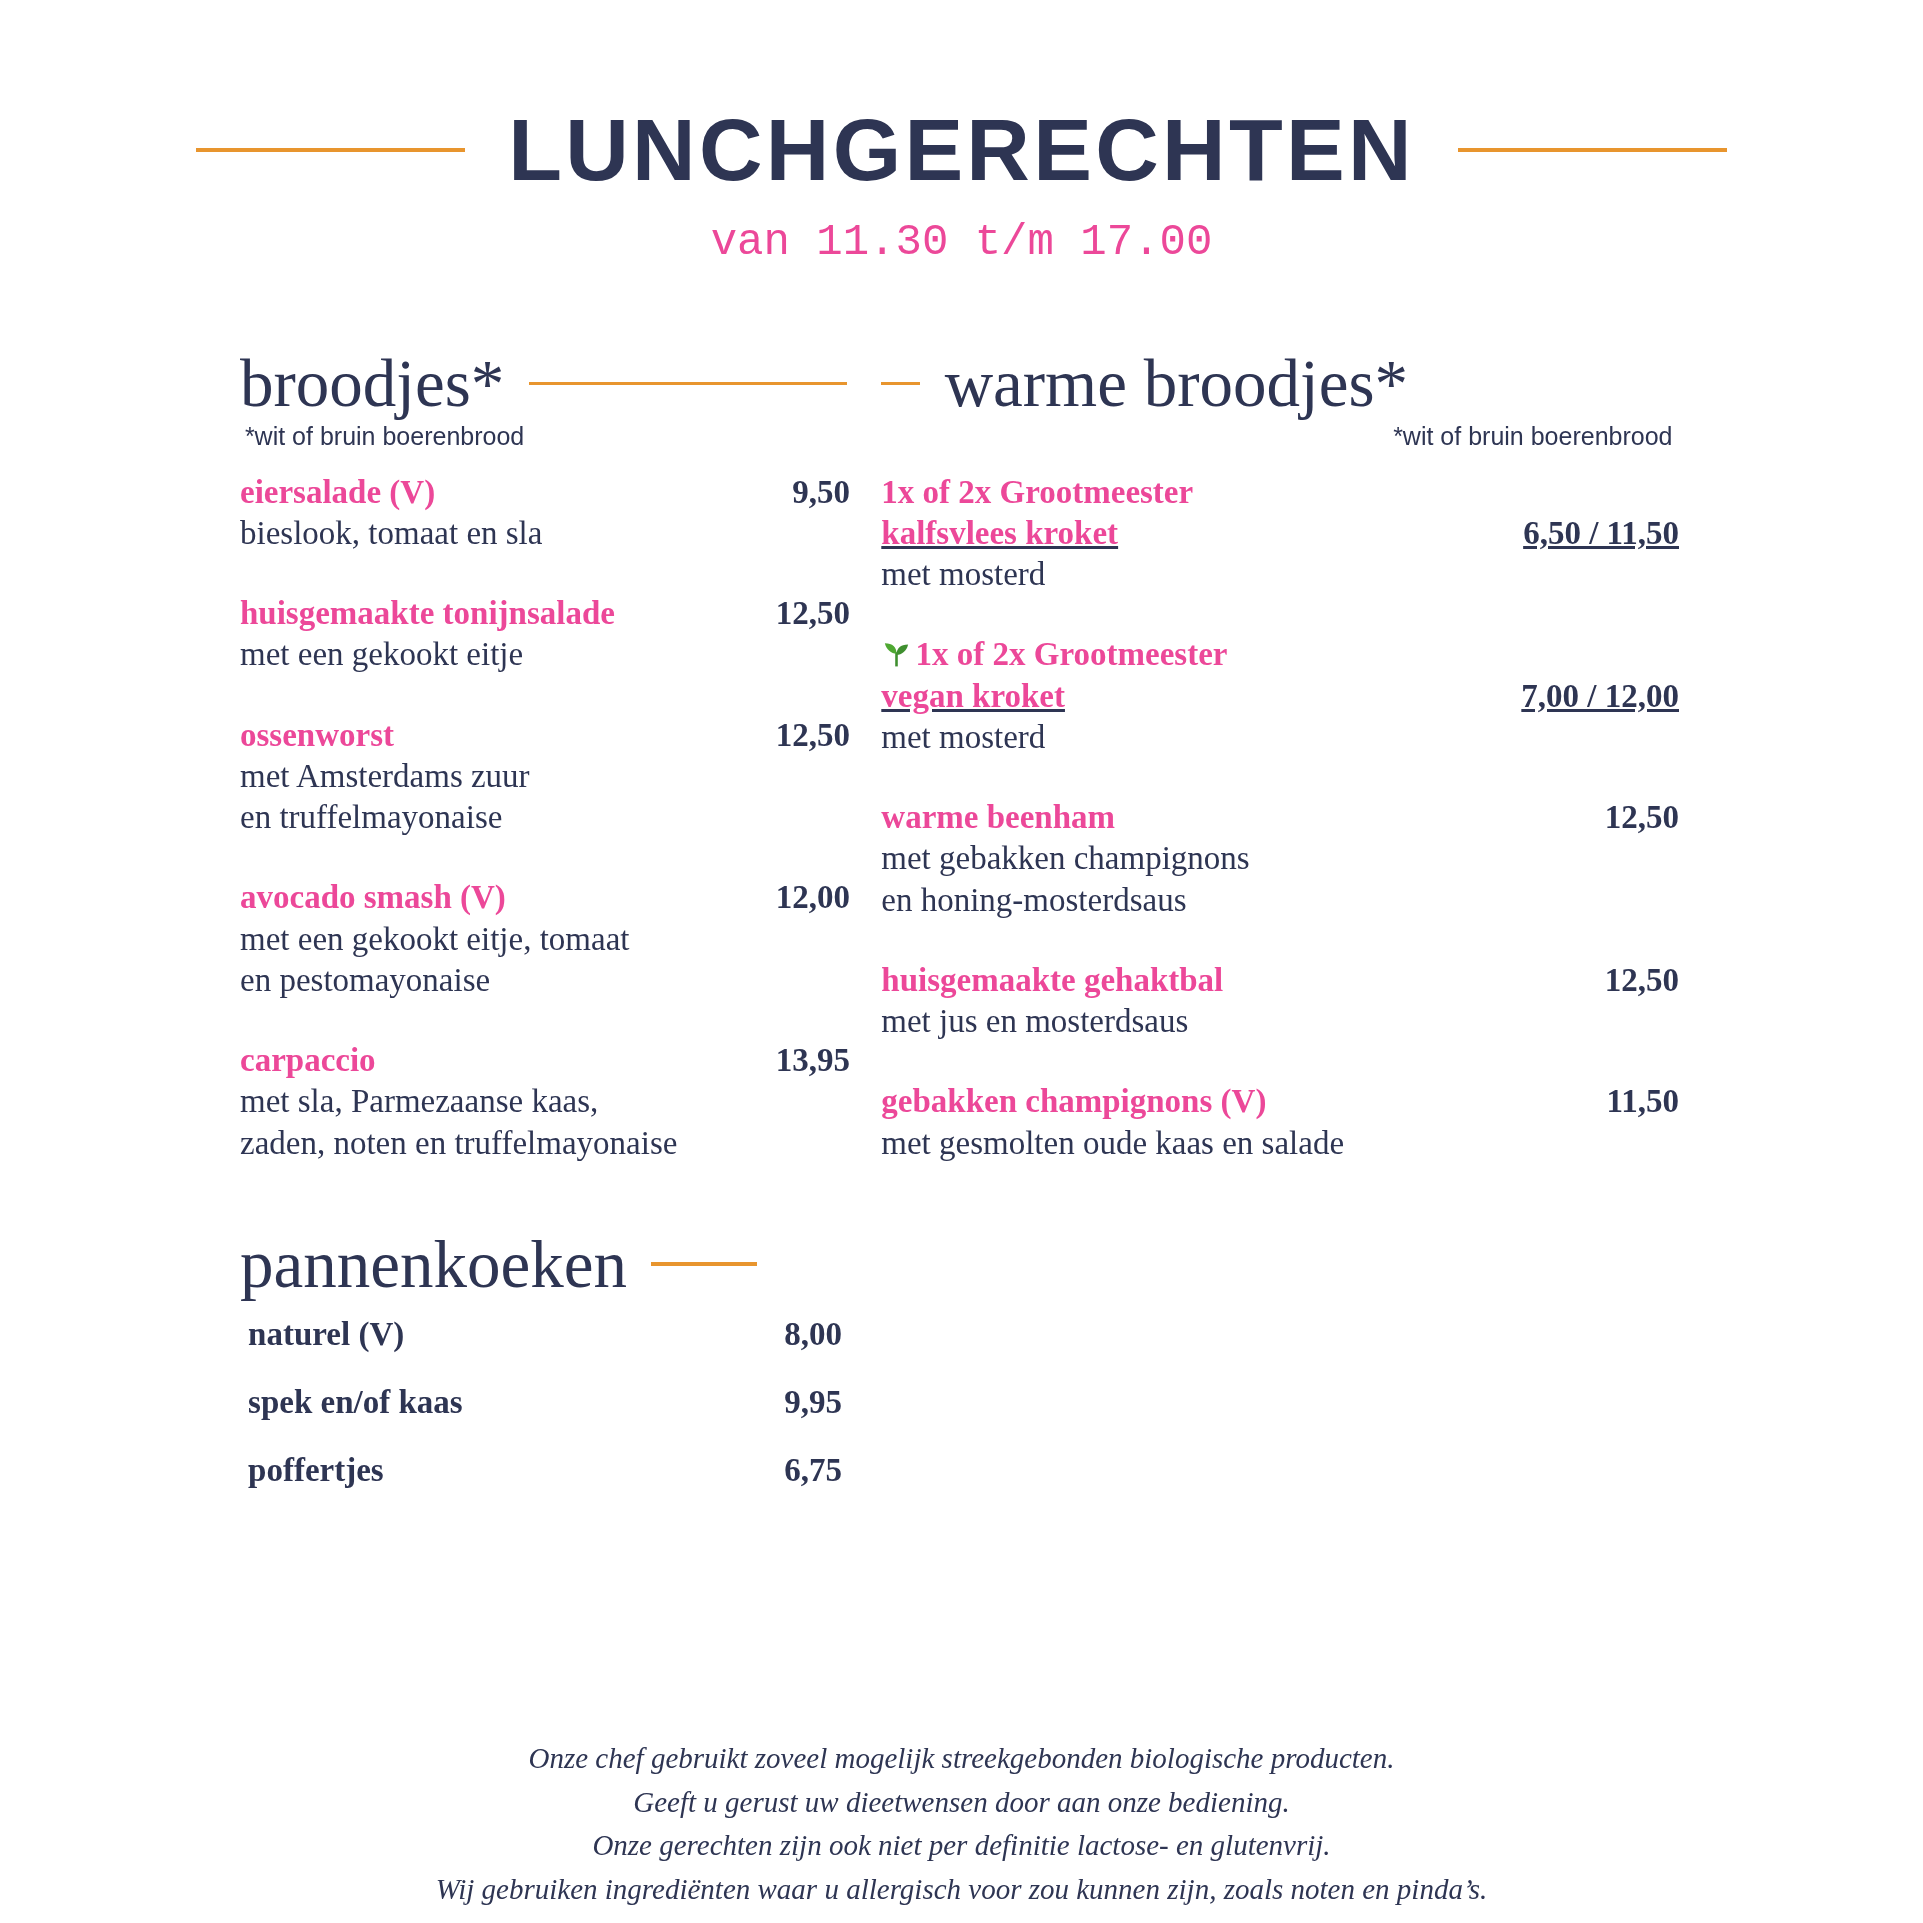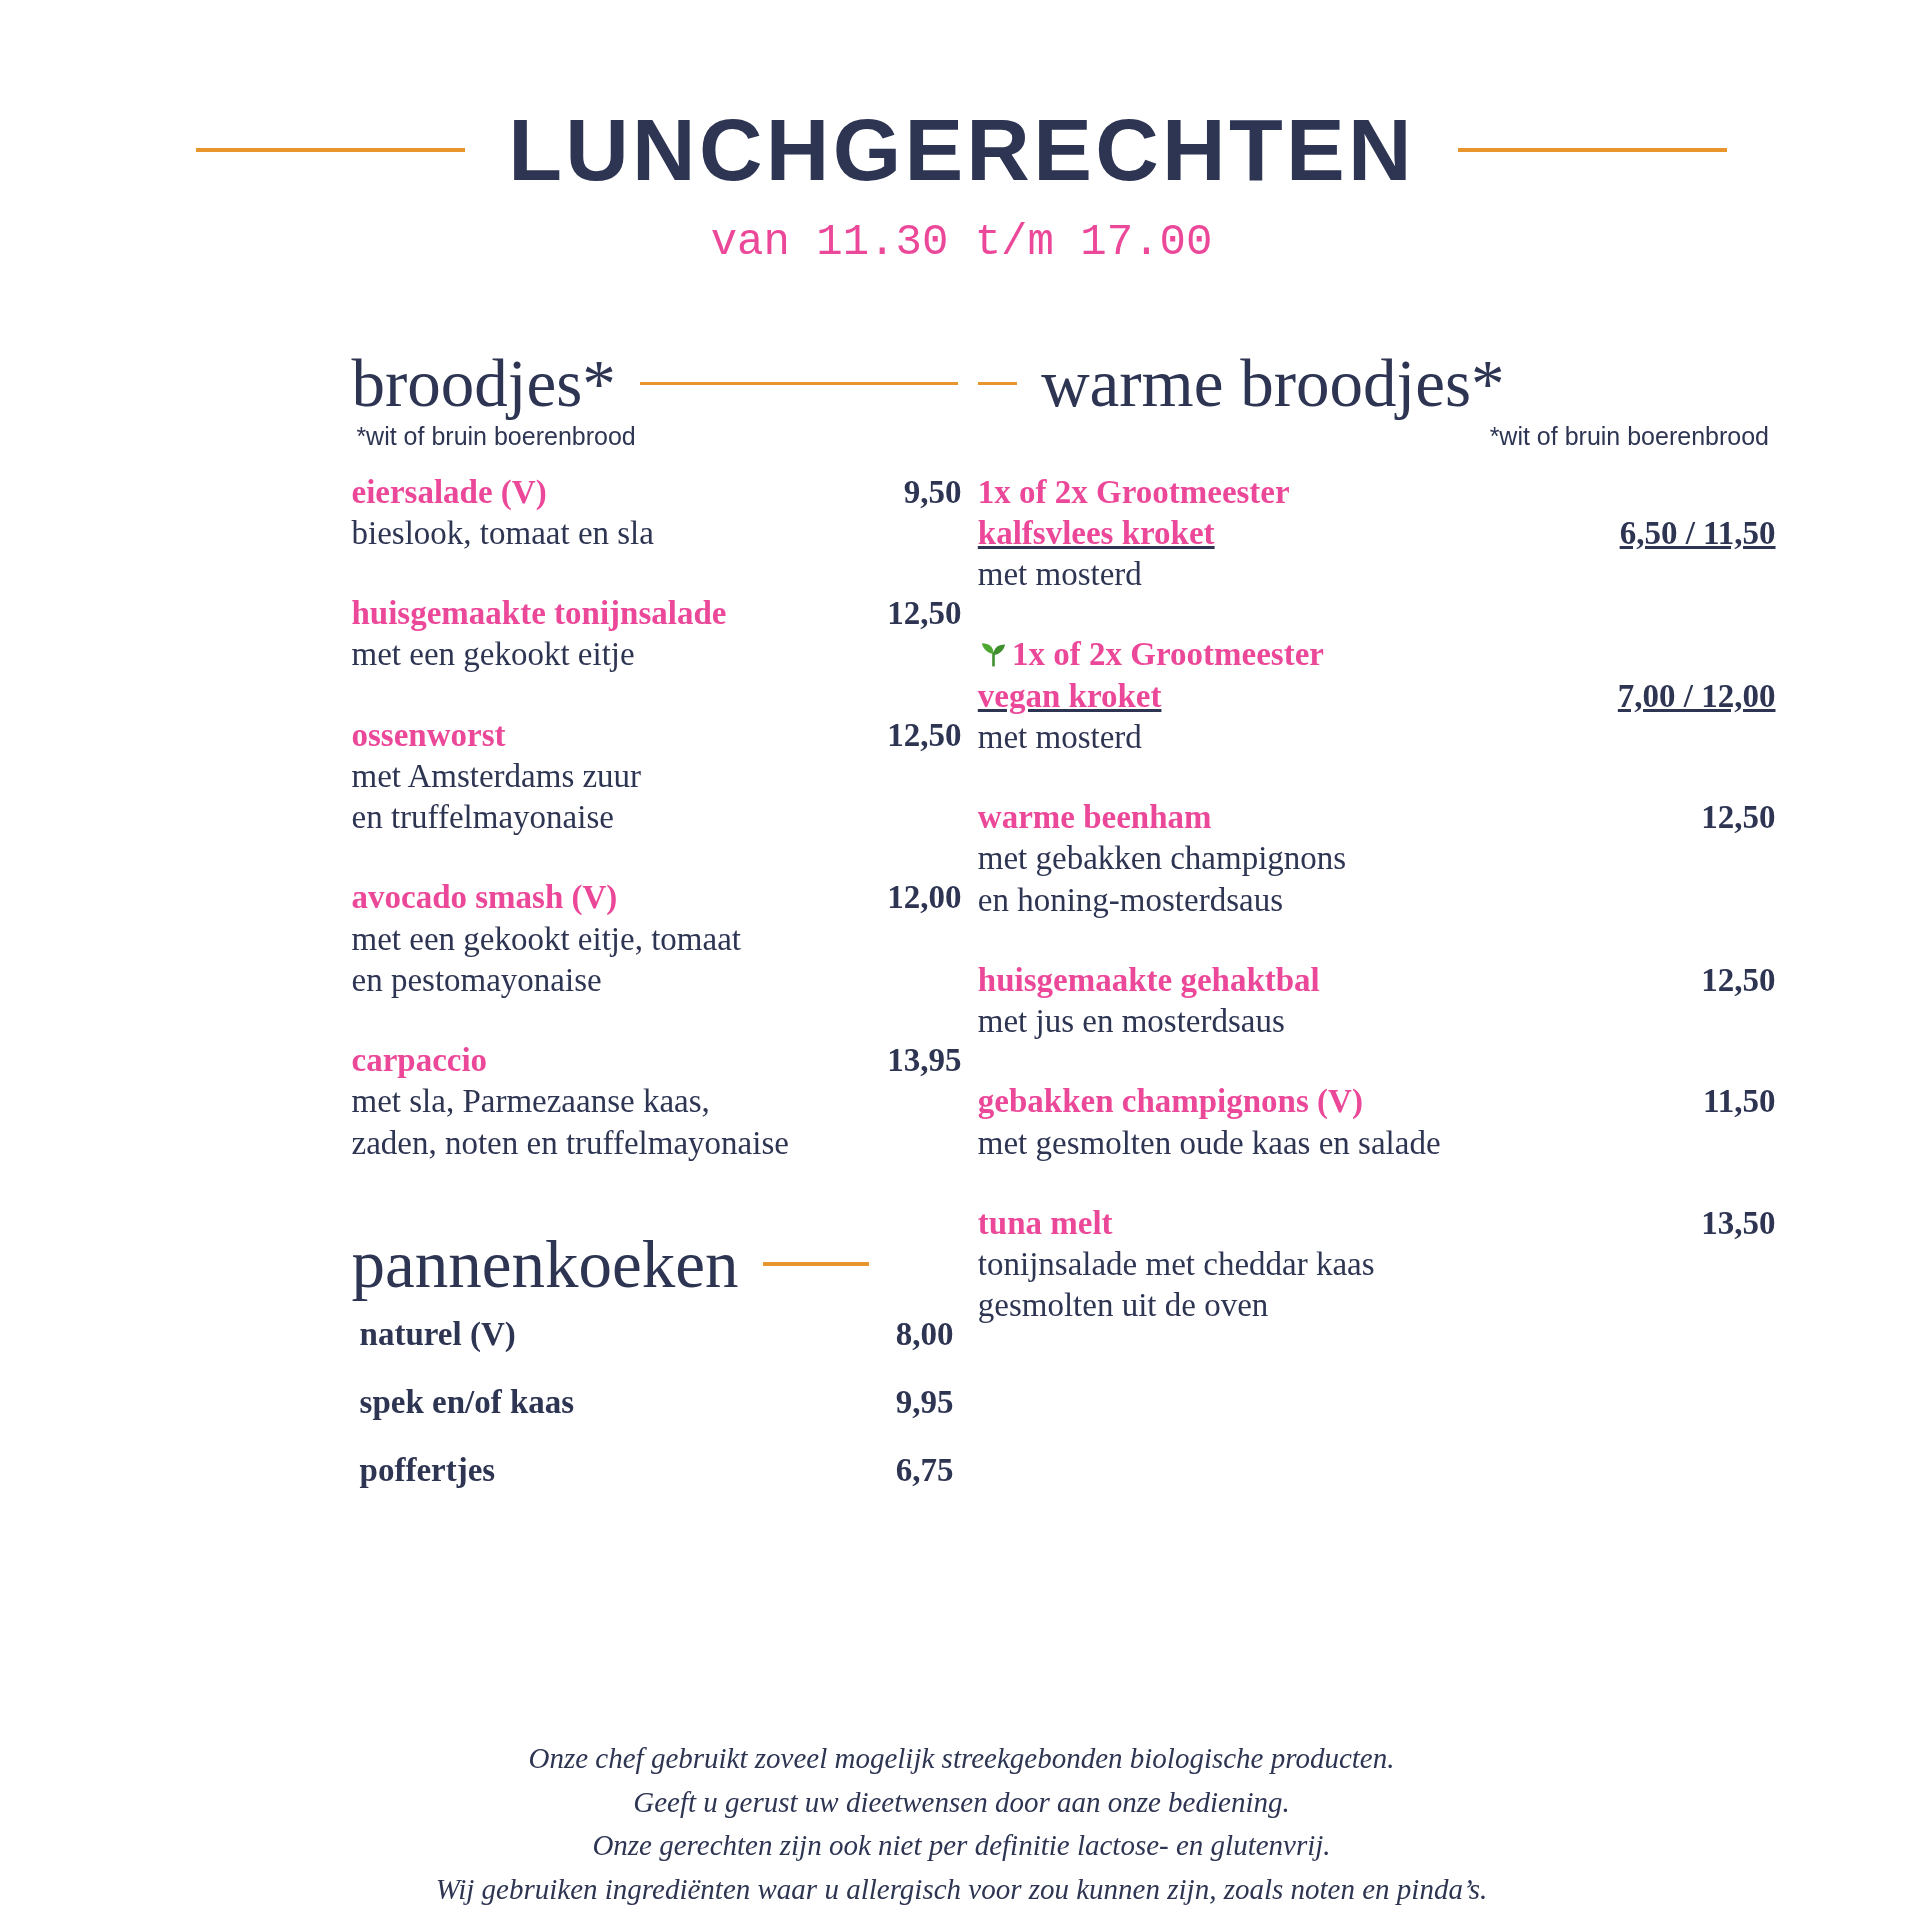--- a/index.html
+++ b/index.html
@@ -52,22 +52,22 @@
     font-size: 44px;
     color: #ec4899;
     font-family: Liberation Mono, monospace;
   }
 
   
   .columns {
     position: relative;
     margin-top: 81px;
     display: flex;
-    justify-content: center;
-    gap: 0px;
+    gap: 15px;
+    margin-left: 36px;
   }
   .col {
     width: 814px;
     box-sizing: border-box;
   }
   .col-left { padding-left: 204px; }
   .col-right { padding-left: 16.3px; }
 
   .section-head {
     display: flex;
@@ -314,27 +314,20 @@
         </div>
 
         <div class="item">
           <div class="item-head">
             <div class="item-name">gebakken champignons (V)</div>
             <div class="item-price">11,50</div>
           </div>
           <div class="item-desc">met gesmolten oude kaas en salade</div>
         </div>
 
-        <div class="item">
-          <div class="item-head">
-            <div class="item-name">tuna melt</div>
-            <div class="item-price">13,50</div>
-          </div>
-          <div class="item-desc">tonijnsalade met cheddar kaas<br>gesmolten uit de oven</div>
-        </div>
 
       </div>
     </div>
 
   </div>
 
   <div class="footer">
     <div>Onze chef gebruikt zoveel mogelijk streekgebonden biologische producten.</div>
     <div>Geeft u gerust uw dieetwensen door aan onze bediening.</div>
     <div>Onze gerechten zijn ook niet per definitie lactose- en glutenvrij.</div>

